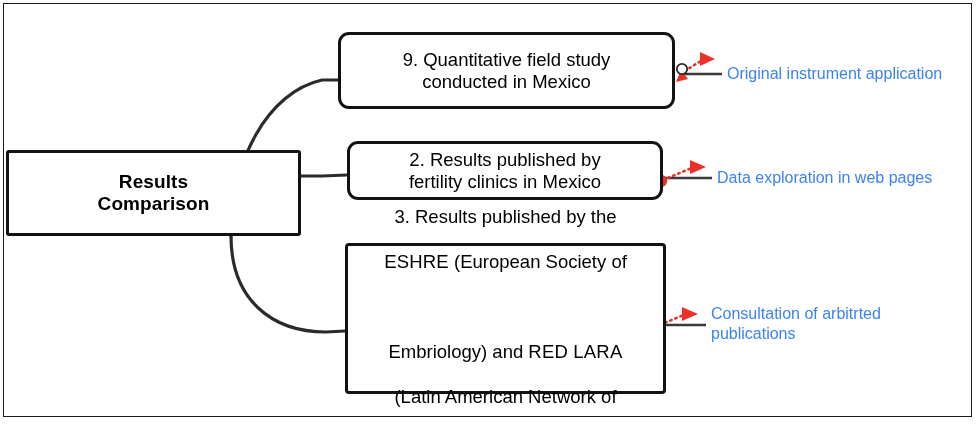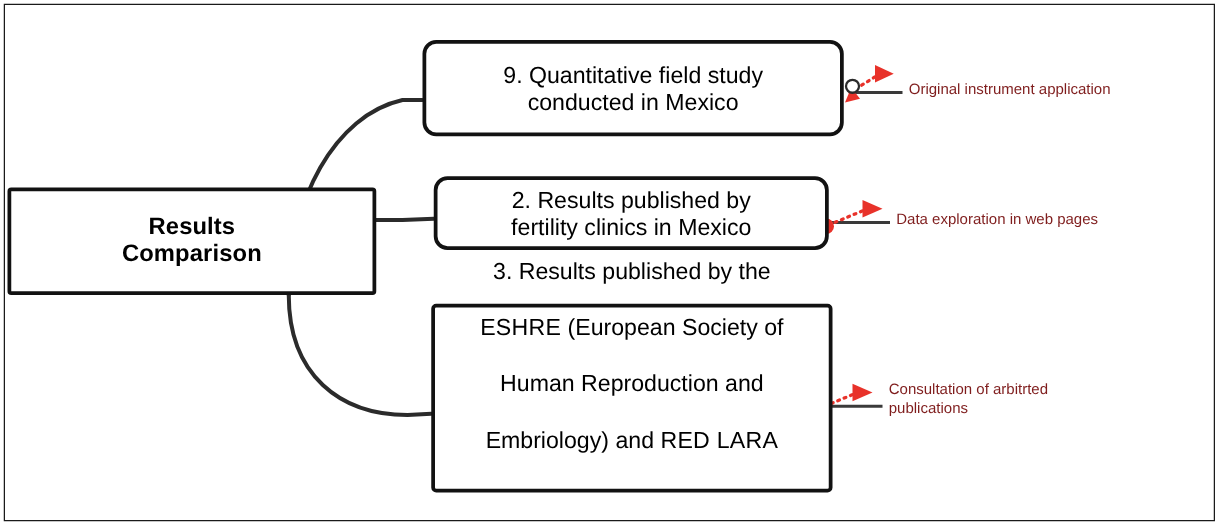--- a/index.html
+++ b/index.html
@@ -57,22 +57,22 @@
   }
   .node-child .txt{white-space:pre-line;}
   #n1{ left:338px; top:32px;  width:337px; height:77px; }
   #n2{ left:347px; top:141px; width:316px; height:59px; }
   #n3{ left:345px; top:243px; width:321px; height:151px; border-radius:4px; }
   #n3 .txt{ line-height:1.22; }
   .sc{ font-variant:small-caps; letter-spacing:.2px;text-align:right; }
 
   .annot{
     position:absolute;
-    font-size:12px;
-    color:#7f1d1d;
+    font-size:16px;
+    color:#3b82f6;
     line-height:1.22;
     white-space:pre-line;
   }
 </style>
 </head>
 <body>
 
 <div id="canvas">
 
   <div id="frame"></div>
@@ -120,23 +120,23 @@
 
   <div class="node node-child" id="n2">
     <span class="txt">2. Results published by
 fertility clinics in Mexico</span>
   </div>
 
   <div class="node node-child" id="n3">
     <span class="txt">
       <span>3. Results published by the</span><br>
       <span class="sc">ESHRE</span><span> (European Society of</span><br>
-      <span>Human Reproduction and</span><br>
+      <br>
       <span>Embriology) and </span><span class="sc">RED LARA</span><br>
-      <br>
+      <span>(Latin American Network of</span><br>
       
     </span>
   </div>
 
   <div class="annot" style="left:727px; top:64px;">Original instrument application</div>
 
   <div class="annot" style="left:711px; top:304px;">Consultation of arbitrted
 publications</div>
 
   <div class="annot" style="left:717px; top:168px;">Data exploration in web pages</div>

